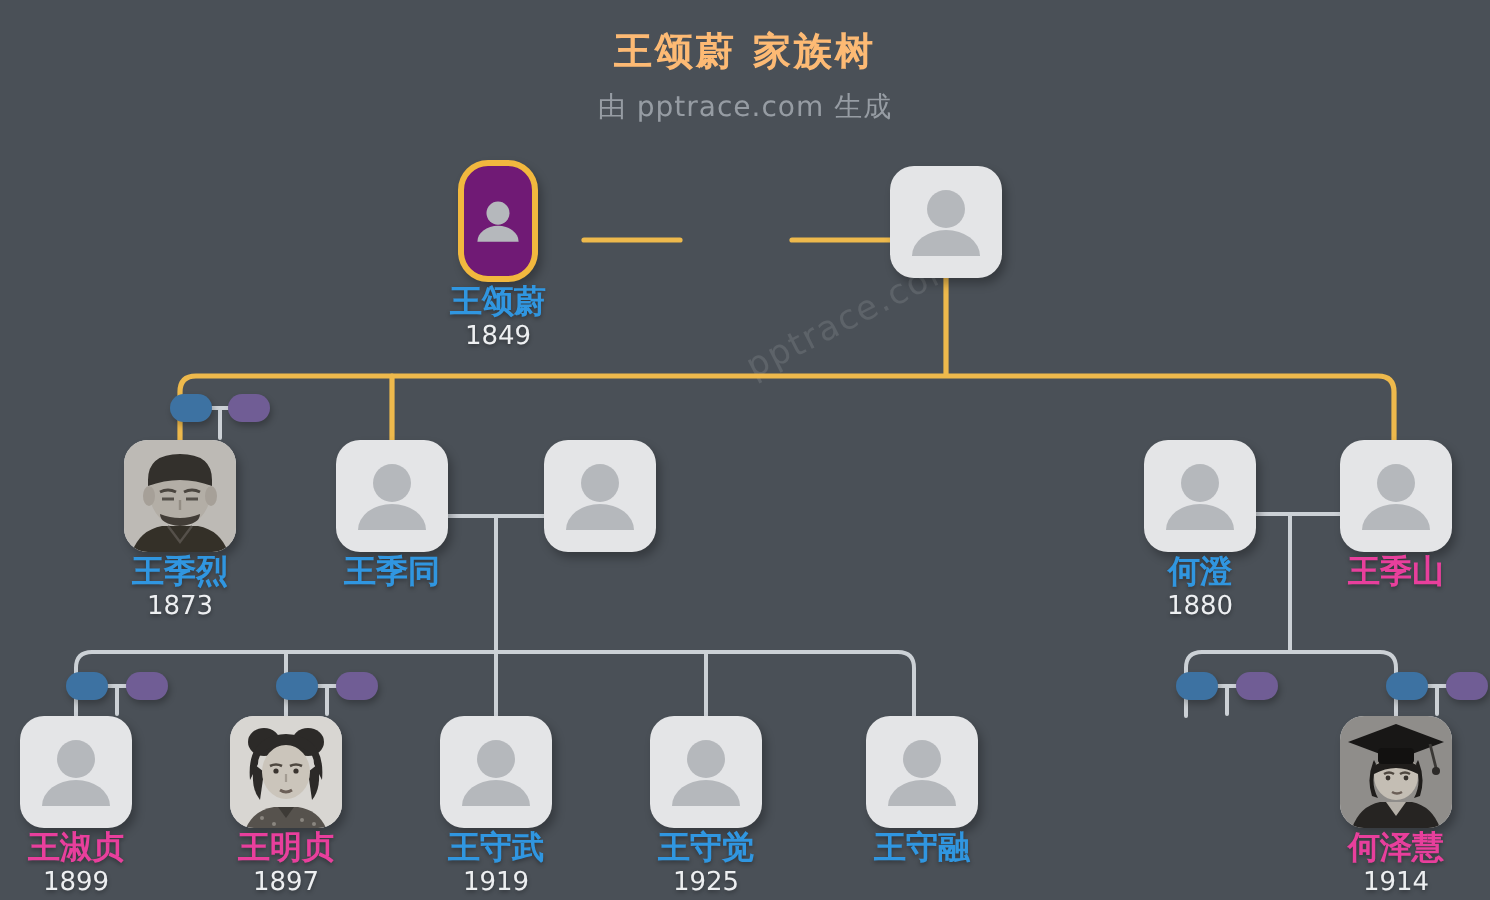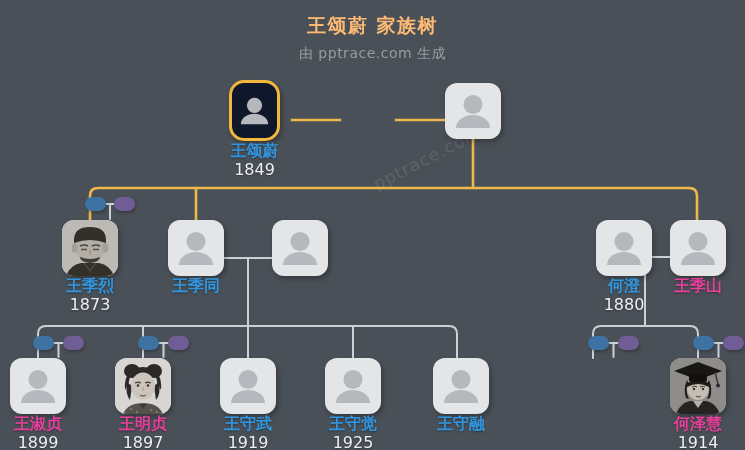--- a/index.html
+++ b/index.html
@@ -6,30 +6,30 @@
   .stage{position:relative;width:745px;height:450px;background:#4a5057;overflow:hidden;
          font-family:"DejaVu Sans","Liberation Sans",sans-serif;}
   .header{position:absolute;top:13px;left:0;width:745px;text-align:center;z-index:4;}
   .title{font-size:19px;font-weight:bold;color:#fdba74;letter-spacing:1.5px;}
   .subtitle{margin-top:6px;font-size:14px;color:#969ca3;letter-spacing:0.5px;}
   .watermark{position:absolute;left:368px;top:148px;z-index:1;color:rgba(255,255,255,0.11);
              font-size:17px;letter-spacing:1px;transform:rotate(-27deg);white-space:nowrap;}
   svg.wires{position:absolute;left:0;top:0;z-index:1;}
   .node{position:absolute;width:56px;height:56px;border-radius:12px;background:#e4e5e7;
         box-shadow:2px 3px 5px rgba(0,0,0,0.28);z-index:2;}
-  .node.highlight{left:229px;top:80px;width:51px;height:61px;border:3px solid #f2b83e;
-        border-radius:15px;box-sizing:border-box;background:#0f172a;}
+  .node.highlight{left:229px;top:80px;width:40px;height:61px;border:3px solid #f2b83e;
+        border-radius:15px;box-sizing:border-box;background:#701a75;}
   .node svg{display:block;width:100%;height:100%;border-radius:inherit;}
   .plabel{position:absolute;top:58px;left:50%;transform:translateX(-50%);width:112px;
           text-align:center;z-index:3;line-height:1.05;}
   .node.highlight .plabel{top:60px;}
   .pname{font-size:16px;font-weight:bold;text-shadow:0 1px 2px rgba(0,0,0,0.35);}
   .pname.blue{color:#3096e0;}
   .pname.pink{color:#e83f9c;}
-  .pyear{font-size:16px;color:#edeff1;margin-top:2px;text-shadow:0 1px 2px rgba(0,0,0,0.35);}
+  .pyear{font-size:13px;color:#edeff1;margin-top:2px;text-shadow:0 1px 2px rgba(0,0,0,0.35);}
   .badge{position:absolute;width:21px;height:14px;border-radius:7px;z-index:3;
          box-shadow:1px 2px 3px rgba(0,0,0,0.25);}
   .badge.male{background:#3d72a2;}
   .badge.spouse{background:#705d95;}
 </style>
 </head>
 <body>
 
 <div class="stage">
 
@@ -122,21 +122,21 @@
       </div>
   </div>
 
   <div class="node" style="left:272px;top:220px">
     <svg viewBox="0 0 56 56">
       <circle cx="28" cy="21.5" r="9.5" fill="#b5b8bc"></circle>
         <path d="M11 45a17 13 0 0 1 34 0z" fill="#b5b8bc"></path>
     </svg>
   </div>
 
-  <div class="node" style="left:596px;top:220px">
+  <div class="node" style="left:572px;top:220px">
     <svg viewBox="0 0 56 56">
       <circle cx="28" cy="21.5" r="9.5" fill="#b5b8bc"></circle>
         <path d="M11 45a17 13 0 0 1 34 0z" fill="#b5b8bc"></path>
     </svg>
     <div class="plabel">
         <div class="pname blue">何澄</div>
       <div class="pyear">1880</div>
       </div>
   </div>
 

